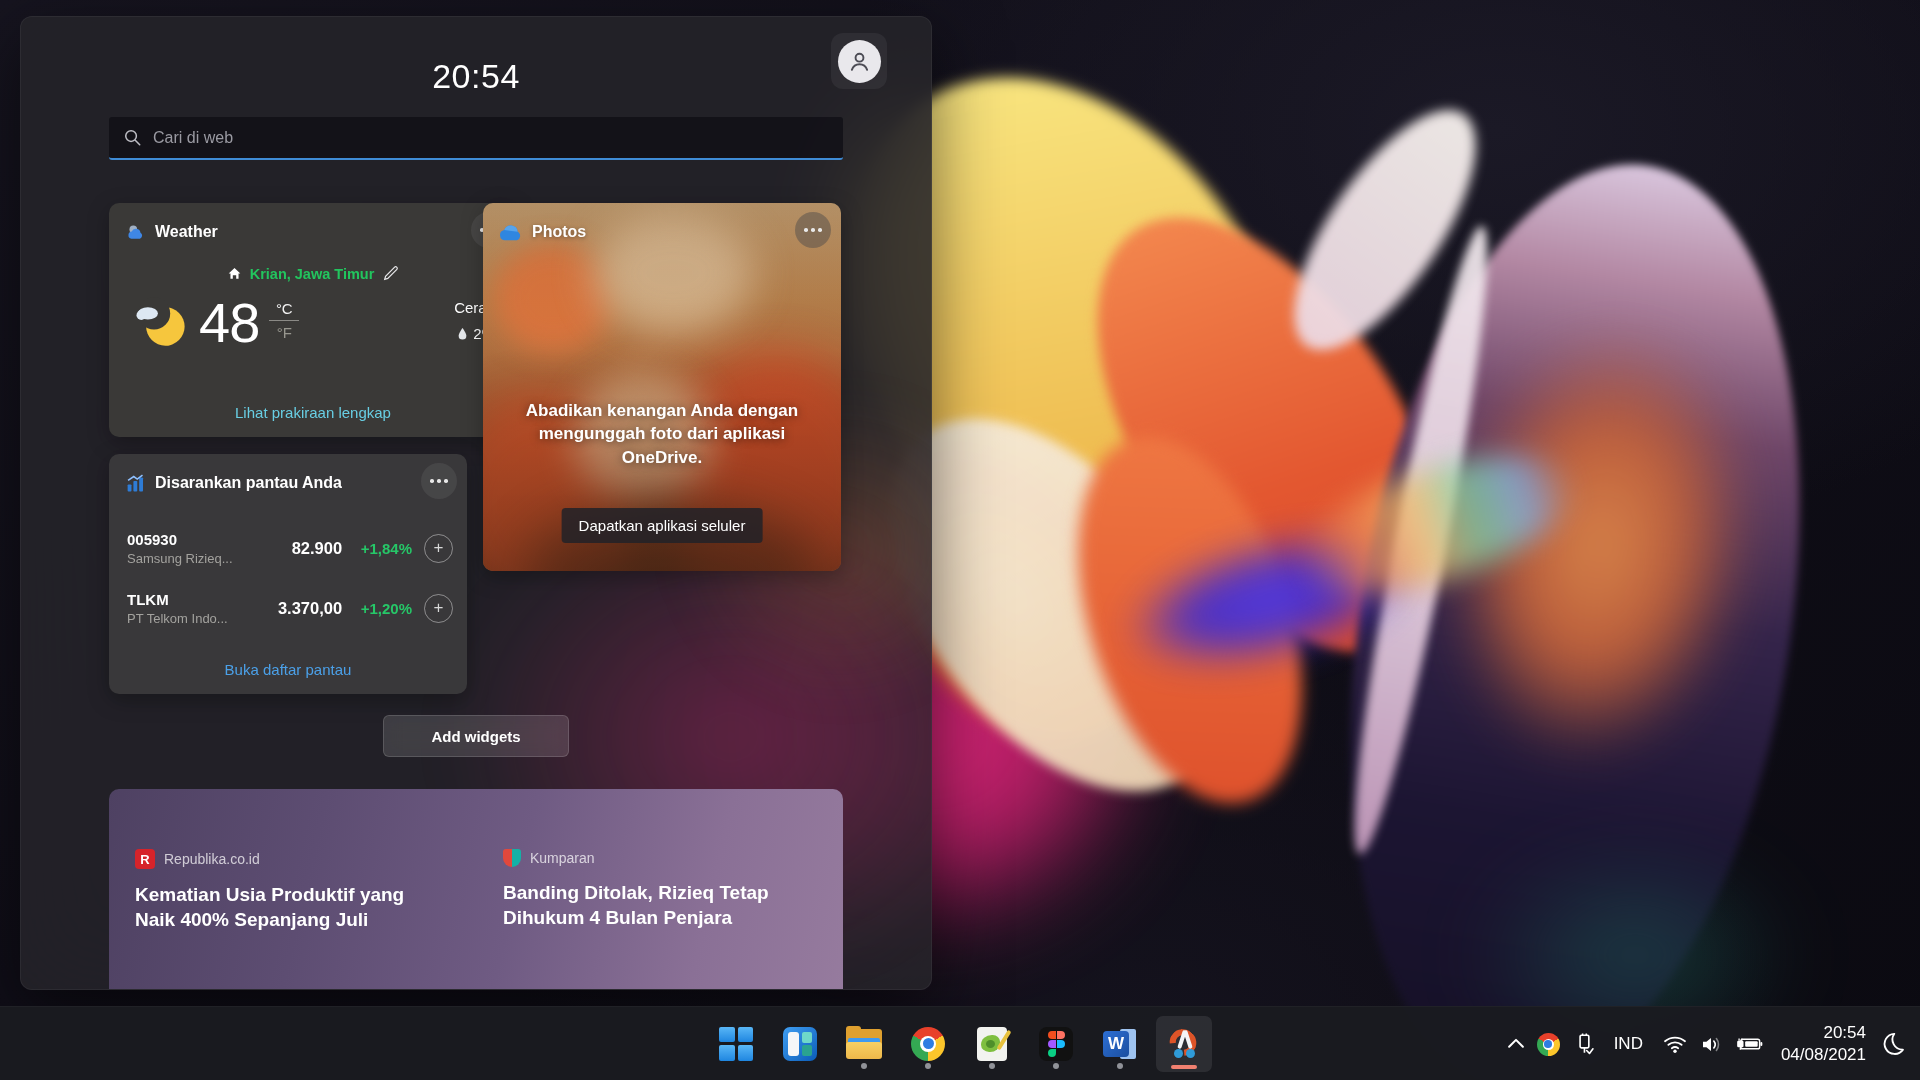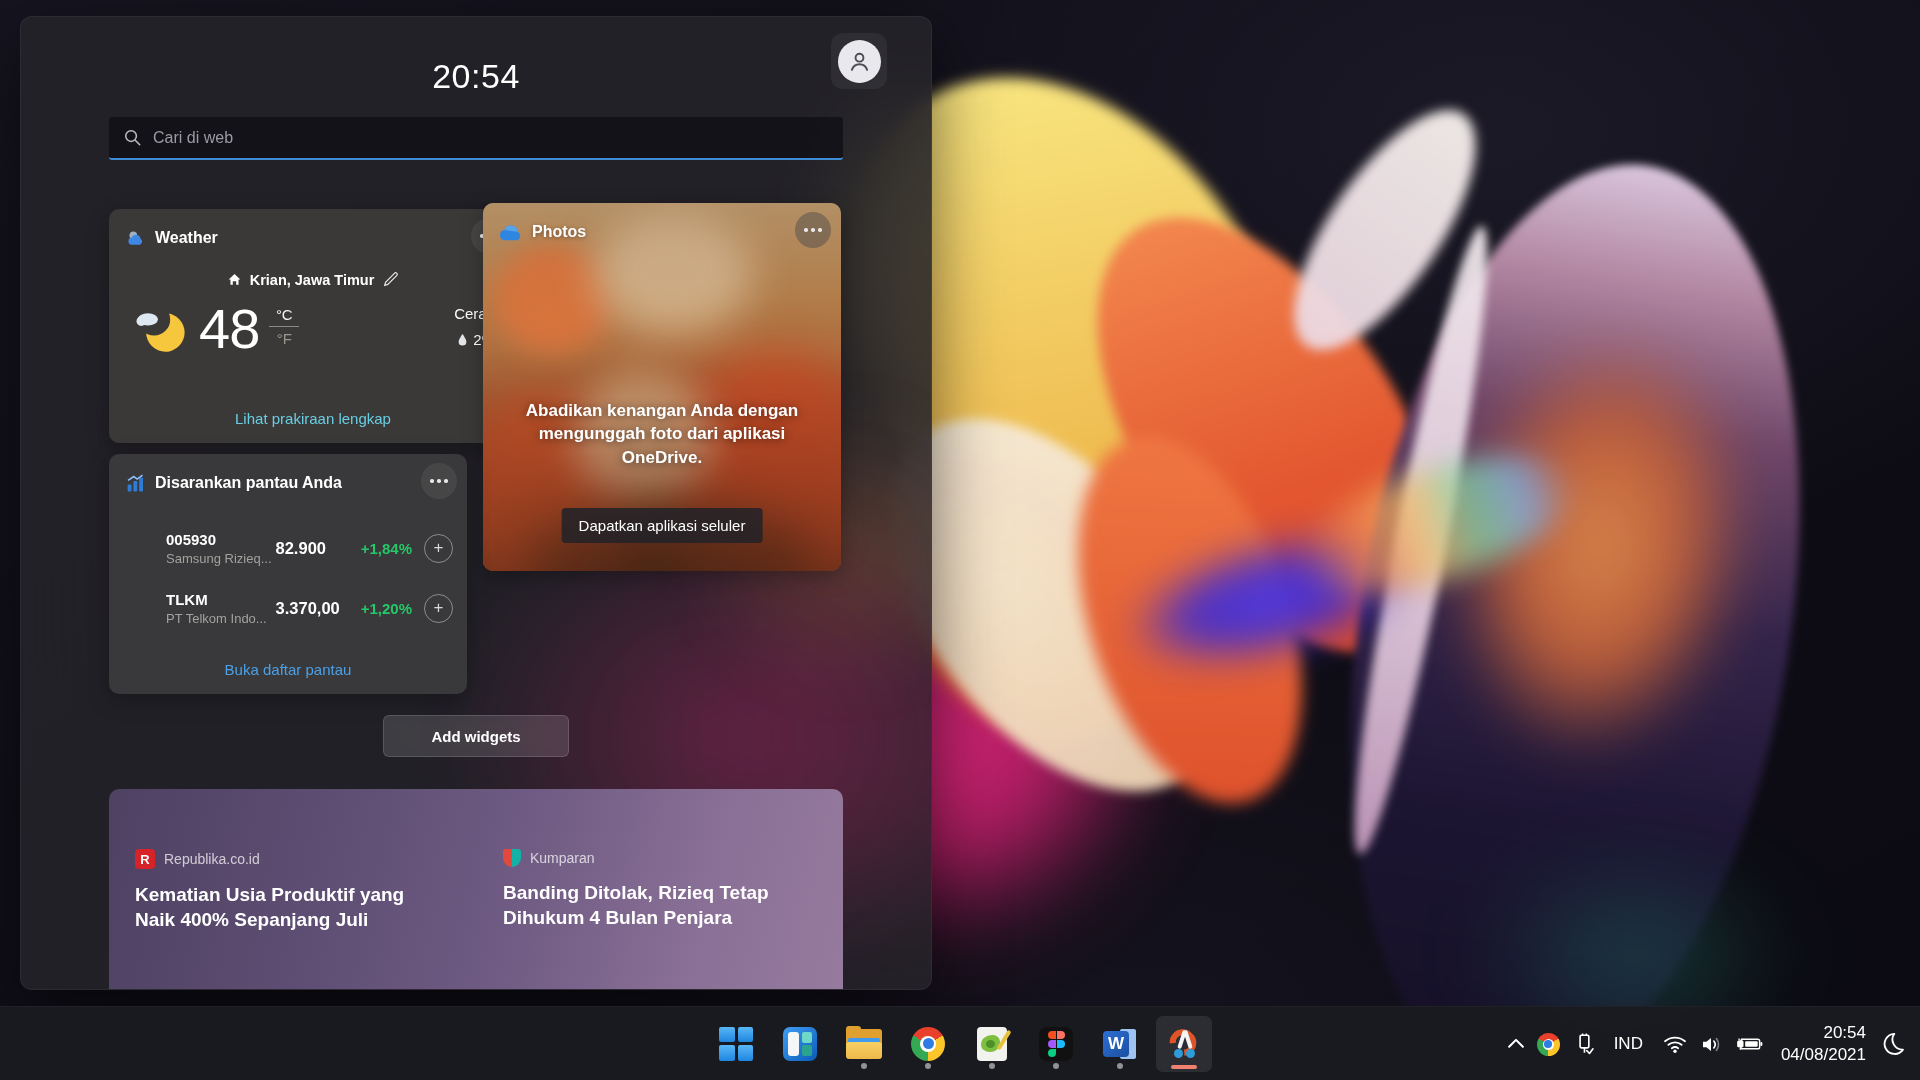--- a/index.html
+++ b/index.html
@@ -65,55 +65,55 @@
 
   .searchbar { position:absolute; left:88px; top:100px; width:734px; height:43px;
                background:rgba(16,16,20,.78); border-radius:3px; border-bottom:2px solid #3f8cd6;
                display:flex; align-items:center; padding:0 14px; }
   .searchbar input { flex:1; background:transparent; border:none; outline:none; color:#e8e8ea;
                      font-size:16px; margin-left:11px; font-family:inherit; }
   .searchbar input::placeholder { color:#9a9aa2; }
 
   .card { position:absolute; border-radius:10px; background:#3a3937;
           box-shadow:0 6px 22px rgba(0,0,0,.28); }
-  .card-weather { left:88px; top:192px; width:408px; height:234px; }
+  .card-weather { left:88px; top:186px; width:408px; height:234px; }
   .card-stocks  { left:88px; top:437px; width:358px; height:240px; background:#39383a; }
   .card-photos  { left:462px; top:186px; width:358px; height:368px; overflow:hidden; }
 
   .card-header { position:absolute; left:0; top:0; right:0; height:44px;
                  display:flex; align-items:center; padding:14px 16px 0 16px; }
   .card-title { color:#fff; font-size:16px; font-weight:600; margin-left:9px; }
   .more-btn { position:absolute; right:10px; top:9px; width:36px; height:36px; border-radius:50%;
               background:rgba(255,255,255,.07); display:flex; align-items:center; justify-content:center; gap:3.5px; cursor:pointer; }
   .more-btn i { width:3.5px; height:3.5px; border-radius:50%; background:#e8e8e8; display:block; }
 
   
   .loc-row { position:absolute; top:62px; width:100%; display:flex; align-items:center; justify-content:center; gap:8px; }
-  .loc-text { color:#ffffff; font-size:14.5px; font-weight:700; }
+  .loc-text { color:#22c55e; font-size:14.5px; font-weight:700; }
   .temp-zone { position:absolute; left:24px; top:92px; display:flex; align-items:center; }
   .temp-num { color:#fff; font-size:56px; font-weight:300; line-height:1; margin-left:10px; letter-spacing:-1px; }
   .unit-stack { display:flex; flex-direction:column; align-items:center; margin-left:10px; margin-top:-6px; cursor:pointer; }
   .unit-c { color:#f2f2f2; font-size:15px; padding-bottom:3px; }
   .unit-div { width:30px; height:1px; background:#8b8a86; }
   .unit-f { color:#98978f; font-size:15px; padding-top:3px; }
   .cond-zone { position:absolute; right:22px; top:96px; text-align:right; }
   .cond-text { color:#fff; font-size:15px; }
   .precip-row { margin-top:9px; display:flex; align-items:center; justify-content:flex-end; gap:5px; }
   .precip-text { color:#fff; font-size:15px; }
   .card-link { position:absolute; bottom:16px; width:100%; text-align:center; font-size:15px; cursor:pointer; }
   .link-weather { color:#68cee3; }
   .link-stocks { color:#4ba0e8; }
 
   
   .stock-rows { position:absolute; left:18px; right:14px; top:58px; }
   .stock-row { display:flex; align-items:center; height:48px; margin-top:12px; }
-  .stock-names { width:138px; overflow:hidden;margin-left:39px; }
+  .stock-names { width:138px; overflow:hidden; }
   .stock-sym { color:#fff; font-size:15px; font-weight:700; }
   .stock-co { color:#a3a29e; font-size:13px; margin-top:3px; white-space:nowrap; }
-  .stock-price { width:96px; text-align:left; color:#fff; font-size:16.5px; font-weight:600; }
+  .stock-price { width:96px; text-align:right; color:#fff; font-size:16.5px; font-weight:600; }
   .stock-chg { width:76px; text-align:right; font-size:15px; font-weight:600; color:#26c768; }
   .stock-add { width:29px; height:29px; margin-left:12px; border-radius:50%;
                border:1.5px solid rgba(255,255,255,.42); color:#d8d8d8; font-size:17px; line-height:26px;
                text-align:center; cursor:pointer; flex:none; font-weight:400; }
 
   
   .photos-bg { position:absolute; inset:0;
      background:linear-gradient(180deg,#c6a071 0%,#bd854e 26%,#ad6236 55%,#934e28 80%,#7e4223 100%); }
   .pb { position:absolute; border-radius:50%; }
   .pb1 { left:-40px; top:190px; width:200px; height:220px; background:#d4552a; filter:blur(22px); opacity:.9; }

